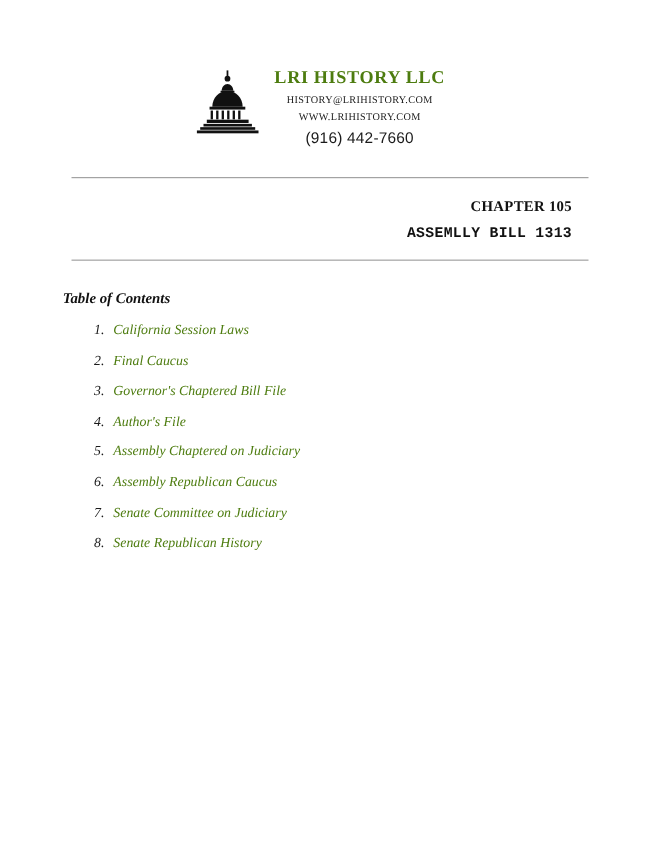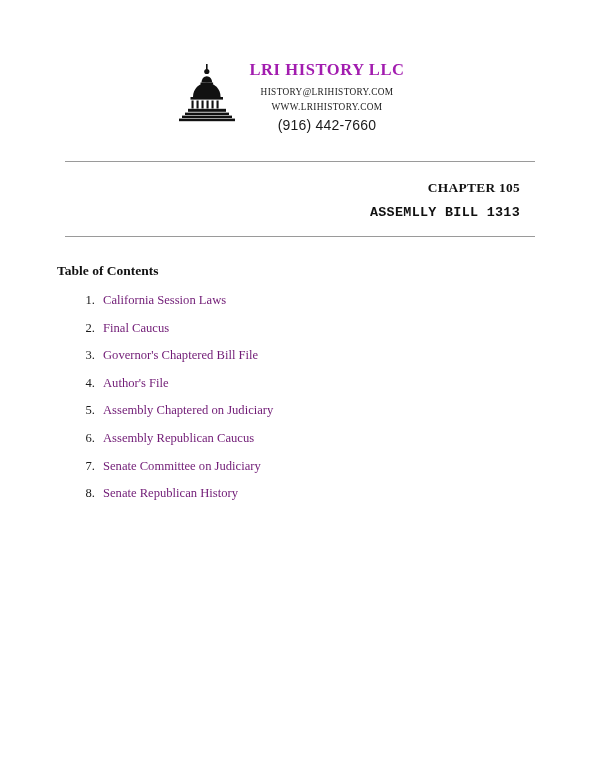--- a/index.html
+++ b/index.html
@@ -45,21 +45,21 @@
 
   .firm-block {
     text-align: center;
     padding-right: 20px;
   }
   .firm-name {
     font-family: "Liberation Serif", serif;
     font-size: 16.5px;
     font-weight: bold;
     letter-spacing: 0.6px;
-    color: #a21caf;
+    color: #4d7c0f;
     margin: 4px 0 7px 0;
   }
   .firm-line {
     font-family: "Liberation Serif", serif;
     font-size: 9.3px;
     letter-spacing: 0.35px;
     color: #1a1a1a;
     margin: 0 0 5px 0;
   }
   .firm-phone {
@@ -90,20 +90,21 @@
     font-size: 13.4px;
     letter-spacing: 0.3px;
     color: #111;
     margin: 0 0 9px 0;
   }
   .title-line:last-child { margin-bottom: 0; font-family: Liberation Mono, monospace; }
 
   
   .toc {
     padding: 26px 65px 0 57px;
+    font-style: italic;
   }
   .toc-heading {
     font-family: "Liberation Serif", serif;
     font-weight: bold;
     font-size: 13.5px;
     color: #111;
     margin: 0 0 14px 0;
   }
   ol.toc-list {
     list-style: none;
@@ -111,21 +112,21 @@
     padding: 0 0 0 14px;
     counter-reset: tocitem;
   }
   ol.toc-list > li {
     counter-increment: tocitem;
     position: relative;
     padding-left: 32px;
     margin-bottom: 12.5px;
     font-family: "Liberation Serif", serif;
     font-size: 12.6px;
-    color: #701a75;
+    color: #4d7c0f;
     line-height: 1.2;
   }
   ol.toc-list > li::before {
     content: counter(tocitem) ".";
     position: absolute;
     left: 4px;
     top: 0;
     width: 20px;
     text-align: right;
     font-family: "Liberation Serif", serif;

